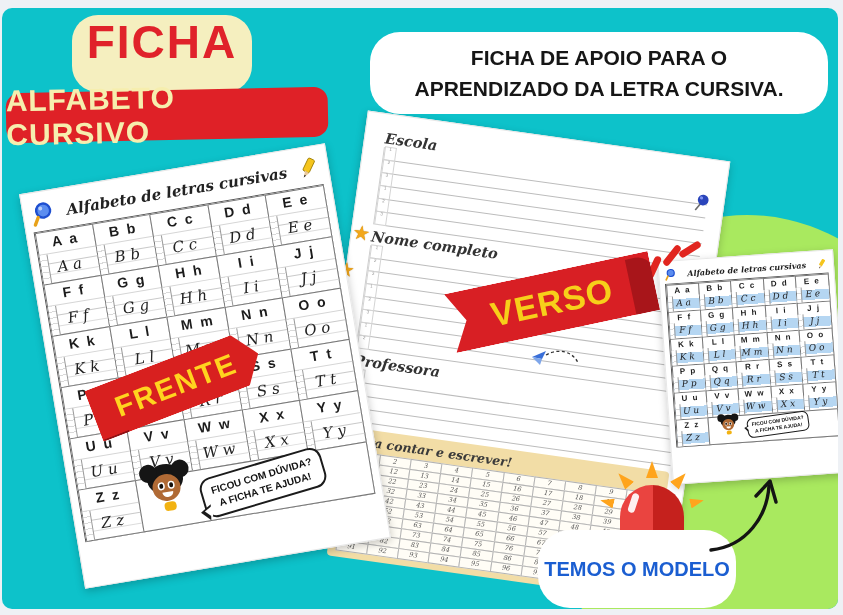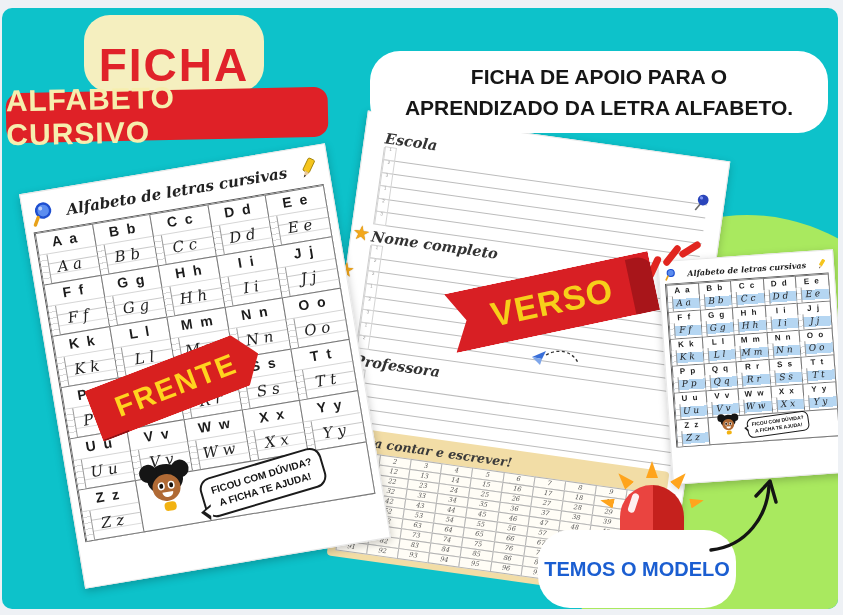--- a/index.html
+++ b/index.html
@@ -3,28 +3,28 @@
 <meta charset="utf-8">
 <style>
   html,body{margin:0;padding:0;}
   .stage{position:relative;width:843px;height:615px;background:#eef1f5;overflow:hidden;
          font-family:"Liberation Sans",sans-serif;}
   .panel{position:absolute;left:2px;top:8px;width:836px;height:601px;background:#0dc2ca;
          border-radius:10px;overflow:hidden;}
   .abs{position:absolute;}
 
   
-  .badge-ficha{left:82px;top:7px;width:180px;height:77px;background:#f5efbf;border-radius:26px;
-    display:flex;align-items:flex-end;justify-content:center;z-index:6;}
+  .badge-ficha{left:70px;top:7px;width:180px;height:77px;background:#f5efbf;border-radius:26px;
+    display:flex;align-items:flex-start;justify-content:center;z-index:6;}
   .badge-ficha span{font-size:46px;font-weight:900;color:#e0222a;letter-spacing:2px;}
   .banner-alfabeto{left:4px;top:82px;width:322px;height:50px;background:#df2127;border-radius:14px;
     transform:rotate(-1.2deg);display:flex;align-items:center;justify-content:center;z-index:6;}
   .banner-alfabeto span{font-size:30px;font-weight:900;color:#f6eeae;letter-spacing:1px;}
   .info-box{left:368px;top:24px;width:458px;height:82px;background:#ffffff;border-radius:30px;
-    display:flex;flex-direction:column;align-items:center;justify-content:center;z-index:6;margin-top:19px;}
+    display:flex;flex-direction:column;align-items:center;justify-content:center;z-index:6;}
   .info-box div{font-size:21px;font-weight:800;color:#161616;line-height:1.5;}
 
   
   .blob{left:533px;top:207px;width:424px;height:484px;background:#a9e95f;border-radius:50%;z-index:1;}
 
   
   .sheet{background:#ffffff;box-shadow:0 3px 8px rgba(0,0,0,.22);border:1px solid #e7e7e7;}
 
   
   .sheet-front{left:48px;top:158px;width:294px;height:384px;transform:rotate(-9.5deg);z-index:3;padding:7px;}
@@ -133,21 +133,21 @@
     <div class="abs blob"></div>
 
     <div class="abs badge-ficha">
       <span>FICHA</span>
     </div>
     <div class="abs banner-alfabeto">
       <span>ALFABETO CURSIVO</span>
     </div>
     <div class="abs info-box">
       <div>FICHA DE APOIO PARA O</div>
-      <div>APRENDIZADO DA LETRA ALFABETO.</div>
+      <div>APRENDIZADO DA LETRA CURSIVA.</div>
     </div>
 
     <div class="abs sheet sheet-back">
       <span class="sheet-star">★</span>
       <svg class="pushpin" width="17" height="20" viewBox="0 0 17 20">
         <line x1="4" y1="18" x2="9" y2="10" stroke="#6b6b6b" stroke-width="1.6"></line>
         <circle cx="10.5" cy="7" r="5.4" fill="#2a45bb"></circle>
         <circle cx="8.6" cy="5.2" r="1.6" fill="#7e92f0"></circle>
       </svg>
       <div id="fields">

